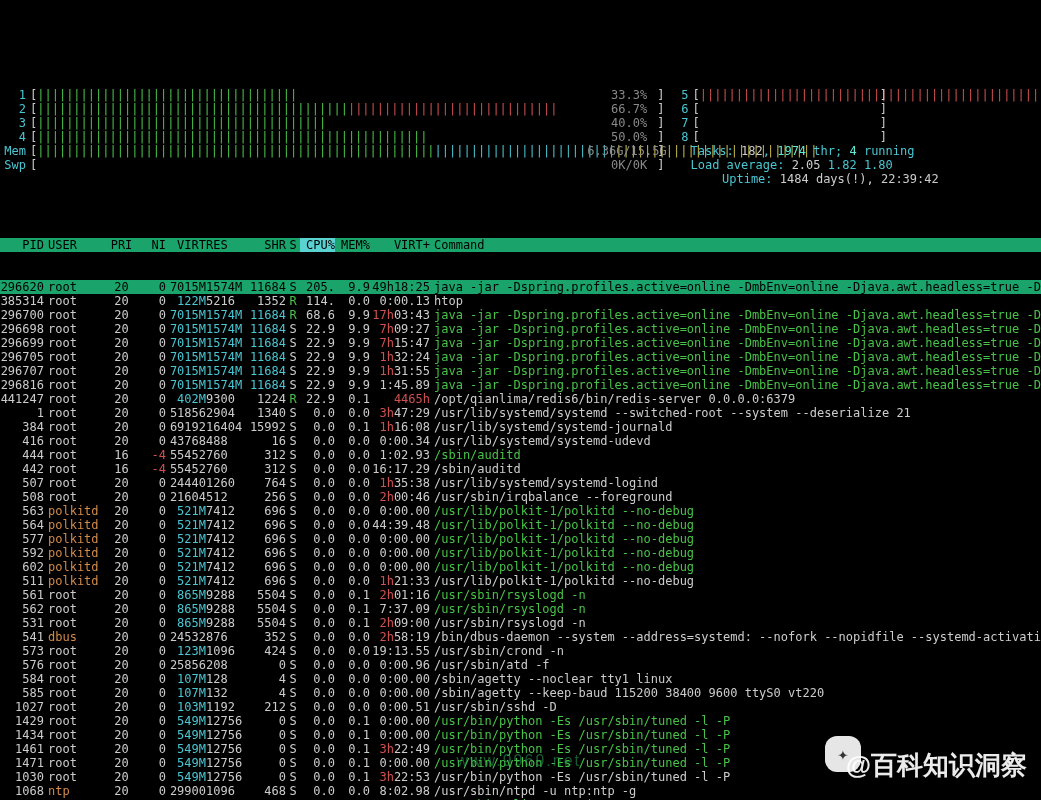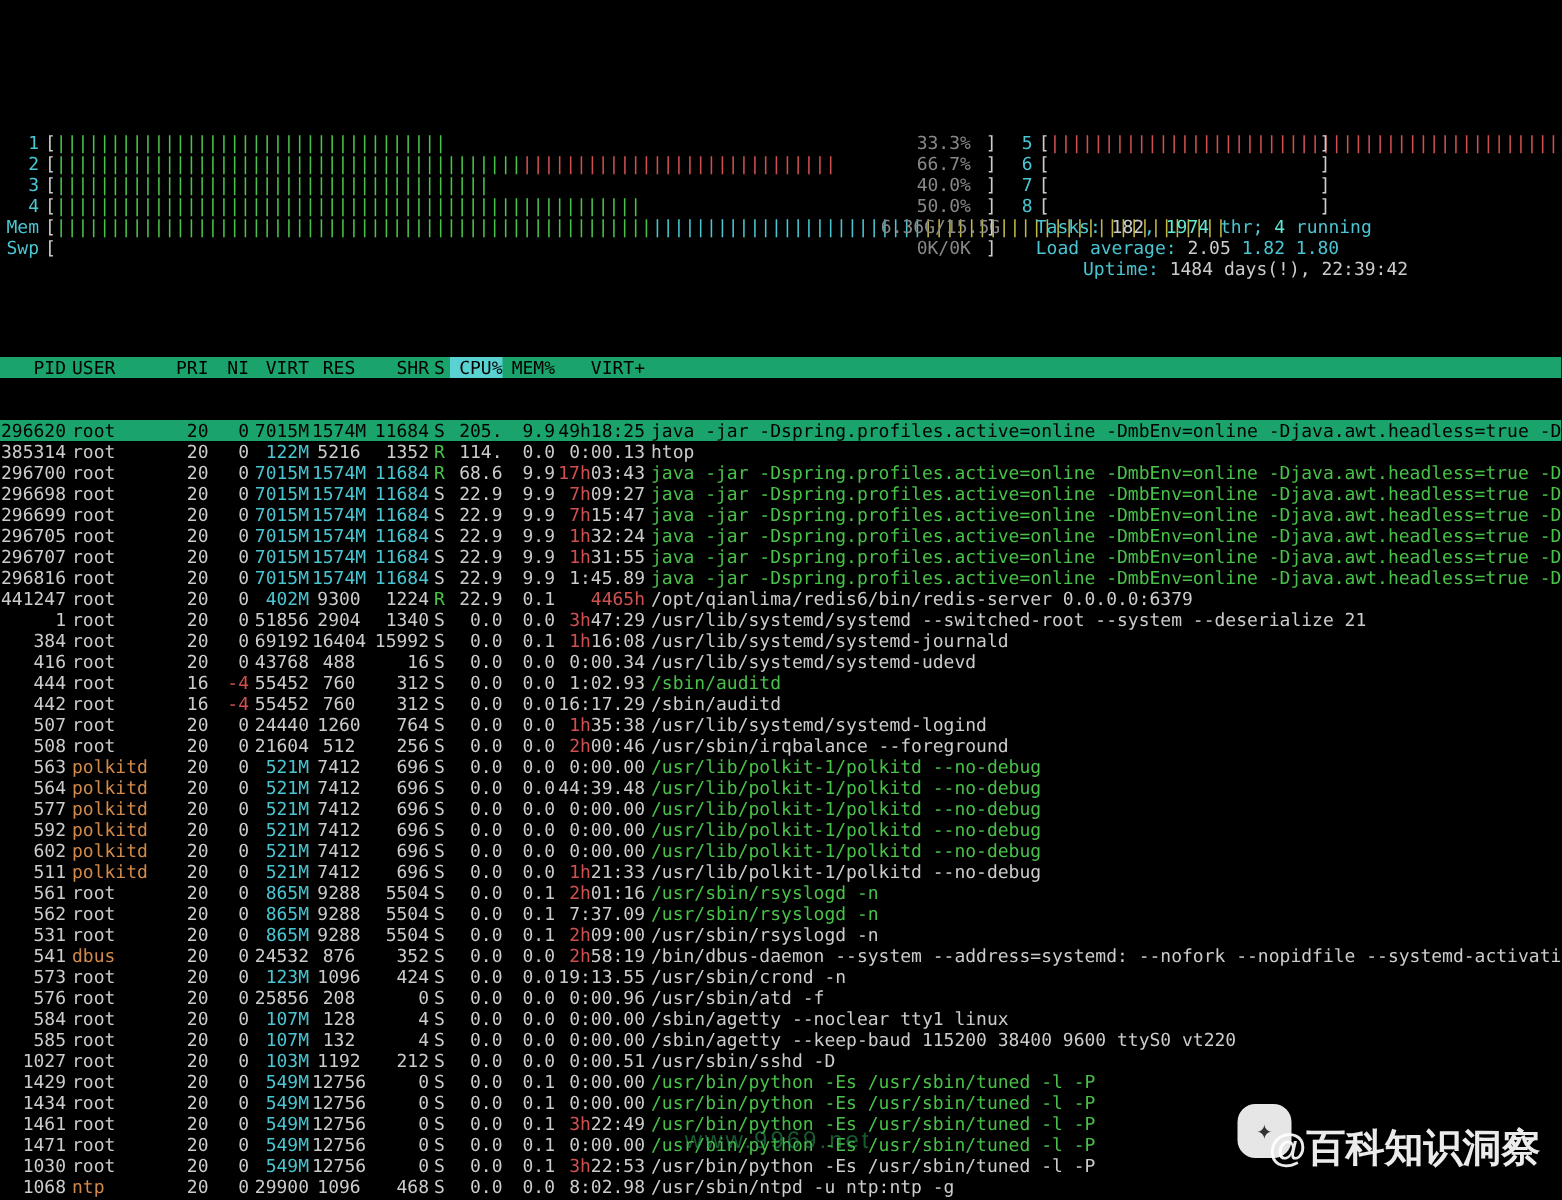--- a/index.html
+++ b/index.html
@@ -38,24 +38,24 @@
   .colhdr .sort { background: #5ad2d2; }
   
   .plist { }
   .prow { display: flex; }
   .prow > span { display: inline-block; }
   .sel { background: #1aa36a; color: #000; }
   .sel .cyan, .sel .green, .sel .red, .sel .orange, .sel .white, .sel .dim,
   .sel .magenta { color: #000 !important; }
   .c-pid  { width: 44px; text-align: right; }
   .c-user { width: 60px; text-align: left; padding-left: 4px; }
-  .c-pri  { width: 35px; text-align: right; }
+  .c-pri  { width: 35px; text-align: center; }
   .c-ni   { width: 27px; text-align: right; }
   .c-virt { width: 40px; text-align: right; }
-  .c-res  { width: 40px; text-align: center; }
+  .c-res  { width: 40px; text-align: left; }
   .c-shr  { width: 40px; text-align: right; }
   .c-s    { width: 14px; text-align: center; }
   .c-cpu  { width: 35px; text-align: right; }
   .c-mem  { width: 35px; text-align: right; }
   .c-time { width: 64px; text-align: right; padding-right: 4px;}
   .c-cmd  { flex: 1; text-align: left; overflow: hidden; }
   .watermark-logo {
     position: absolute; right: 180px; bottom: 28px;
     width: 36px; height: 36px; border-radius: 12px;
     background: rgba(255,255,255,0.9);
@@ -88,20 +88,21 @@
   <span class="c-user">USER</span>
   <span class="c-pri">PRI</span>
   <span class="c-ni">NI</span>
   <span class="c-virt">VIRT</span>
   <span class="c-res">RES</span>
   <span class="c-shr">SHR</span>
   <span class="c-s">S</span>
   <span class="c-cpu sort">CPU%</span>
   <span class="c-mem">MEM%</span>
   <span class="c-time">VIRT+</span>
+  <span class="c-cmd">Command</span>
 </div>
 
 <div class="plist" id="plist"><div class="prow sel"><span class="c-pid white">296620</span><span class="c-user white">root</span><span class="c-pri white">20</span><span class="c-ni white">0</span><span class="c-virt cyan">7015M</span><span class="c-res cyan">1574M</span><span class="c-shr cyan">11684</span><span class="c-s white">S</span><span class="c-cpu white">205.</span><span class="c-mem white">9.9</span><span class="c-time white">49h18:25</span><span class="c-cmd white">java -jar -Dspring.profiles.active=online -DmbEnv=online -Djava.awt.headless=true -Djava.n</span></div><div class="prow"><span class="c-pid white">385314</span><span class="c-user white">root</span><span class="c-pri white">20</span><span class="c-ni white">0</span><span class="c-virt cyan">122M</span><span class="c-res white">5216</span><span class="c-shr white">1352</span><span class="c-s green">R</span><span class="c-cpu white">114.</span><span class="c-mem white">0.0</span><span class="c-time white">0:00.13</span><span class="c-cmd white">htop</span></div><div class="prow"><span class="c-pid white">296700</span><span class="c-user white">root</span><span class="c-pri white">20</span><span class="c-ni white">0</span><span class="c-virt cyan">7015M</span><span class="c-res cyan">1574M</span><span class="c-shr cyan">11684</span><span class="c-s green">R</span><span class="c-cpu white">68.6</span><span class="c-mem white">9.9</span><span class="c-time white"><span class="red">17h</span>03:43</span><span class="c-cmd green">java -jar -Dspring.profiles.active=online -DmbEnv=online -Djava.awt.headless=true -Djava.n</span></div><div class="prow"><span class="c-pid white">296698</span><span class="c-user white">root</span><span class="c-pri white">20</span><span class="c-ni white">0</span><span class="c-virt cyan">7015M</span><span class="c-res cyan">1574M</span><span class="c-shr cyan">11684</span><span class="c-s white">S</span><span class="c-cpu white">22.9</span><span class="c-mem white">9.9</span><span class="c-time white"><span class="red">7h</span>09:27</span><span class="c-cmd green">java -jar -Dspring.profiles.active=online -DmbEnv=online -Djava.awt.headless=true -Djava.n</span></div><div class="prow"><span class="c-pid white">296699</span><span class="c-user white">root</span><span class="c-pri white">20</span><span class="c-ni white">0</span><span class="c-virt cyan">7015M</span><span class="c-res cyan">1574M</span><span class="c-shr cyan">11684</span><span class="c-s white">S</span><span class="c-cpu white">22.9</span><span class="c-mem white">9.9</span><span class="c-time white"><span class="red">7h</span>15:47</span><span class="c-cmd green">java -jar -Dspring.profiles.active=online -DmbEnv=online -Djava.awt.headless=true -Djava.n</span></div><div class="prow"><span class="c-pid white">296705</span><span class="c-user white">root</span><span class="c-pri white">20</span><span class="c-ni white">0</span><span class="c-virt cyan">7015M</span><span class="c-res cyan">1574M</span><span class="c-shr cyan">11684</span><span class="c-s white">S</span><span class="c-cpu white">22.9</span><span class="c-mem white">9.9</span><span class="c-time white"><span class="red">1h</span>32:24</span><span class="c-cmd green">java -jar -Dspring.profiles.active=online -DmbEnv=online -Djava.awt.headless=true -Djava.n</span></div><div class="prow"><span class="c-pid white">296707</span><span class="c-user white">root</span><span class="c-pri white">20</span><span class="c-ni white">0</span><span class="c-virt cyan">7015M</span><span class="c-res cyan">1574M</span><span class="c-shr cyan">11684</span><span class="c-s white">S</span><span class="c-cpu white">22.9</span><span class="c-mem white">9.9</span><span class="c-time white"><span class="red">1h</span>31:55</span><span class="c-cmd green">java -jar -Dspring.profiles.active=online -DmbEnv=online -Djava.awt.headless=true -Djava.n</span></div><div class="prow"><span class="c-pid white">296816</span><span class="c-user white">root</span><span class="c-pri white">20</span><span class="c-ni white">0</span><span class="c-virt cyan">7015M</span><span class="c-res cyan">1574M</span><span class="c-shr cyan">11684</span><span class="c-s white">S</span><span class="c-cpu white">22.9</span><span class="c-mem white">9.9</span><span class="c-time white">1:45.89</span><span class="c-cmd green">java -jar -Dspring.profiles.active=online -DmbEnv=online -Djava.awt.headless=true -Djava.n</span></div><div class="prow"><span class="c-pid white">441247</span><span class="c-user white">root</span><span class="c-pri white">20</span><span class="c-ni white">0</span><span class="c-virt cyan">402M</span><span class="c-res white">9300</span><span class="c-shr white">1224</span><span class="c-s green">R</span><span class="c-cpu white">22.9</span><span class="c-mem white">0.1</span><span class="c-time white"><span class="red">4465h</span></span><span class="c-cmd white">/opt/qianlima/redis6/bin/redis-server 0.0.0.0:6379</span></div><div class="prow"><span class="c-pid white">1</span><span class="c-user white">root</span><span class="c-pri white">20</span><span class="c-ni white">0</span><span class="c-virt white">51856</span><span class="c-res white">2904</span><span class="c-shr white">1340</span><span class="c-s white">S</span><span class="c-cpu white">0.0</span><span class="c-mem white">0.0</span><span class="c-time white"><span class="red">3h</span>47:29</span><span class="c-cmd white">/usr/lib/systemd/systemd --switched-root --system --deserialize 21</span></div><div class="prow"><span class="c-pid white">384</span><span class="c-user white">root</span><span class="c-pri white">20</span><span class="c-ni white">0</span><span class="c-virt white">69192</span><span class="c-res white">16404</span><span class="c-shr white">15992</span><span class="c-s white">S</span><span class="c-cpu white">0.0</span><span class="c-mem white">0.1</span><span class="c-time white"><span class="red">1h</span>16:08</span><span class="c-cmd white">/usr/lib/systemd/systemd-journald</span></div><div class="prow"><span class="c-pid white">416</span><span class="c-user white">root</span><span class="c-pri white">20</span><span class="c-ni white">0</span><span class="c-virt white">43768</span><span class="c-res white">488</span><span class="c-shr white">16</span><span class="c-s white">S</span><span class="c-cpu white">0.0</span><span class="c-mem white">0.0</span><span class="c-time white">0:00.34</span><span class="c-cmd white">/usr/lib/systemd/systemd-udevd</span></div><div class="prow"><span class="c-pid white">444</span><span class="c-user white">root</span><span class="c-pri white">16</span><span class="c-ni red">-4</span><span class="c-virt white">55452</span><span class="c-res white">760</span><span class="c-shr white">312</span><span class="c-s white">S</span><span class="c-cpu white">0.0</span><span class="c-mem white">0.0</span><span class="c-time white">1:02.93</span><span class="c-cmd green">/sbin/auditd</span></div><div class="prow"><span class="c-pid white">442</span><span class="c-user white">root</span><span class="c-pri white">16</span><span class="c-ni red">-4</span><span class="c-virt white">55452</span><span class="c-res white">760</span><span class="c-shr white">312</span><span class="c-s white">S</span><span class="c-cpu white">0.0</span><span class="c-mem white">0.0</span><span class="c-time white">16:17.29</span><span class="c-cmd white">/sbin/auditd</span></div><div class="prow"><span class="c-pid white">507</span><span class="c-user white">root</span><span class="c-pri white">20</span><span class="c-ni white">0</span><span class="c-virt white">24440</span><span class="c-res white">1260</span><span class="c-shr white">764</span><span class="c-s white">S</span><span class="c-cpu white">0.0</span><span class="c-mem white">0.0</span><span class="c-time white"><span class="red">1h</span>35:38</span><span class="c-cmd white">/usr/lib/systemd/systemd-logind</span></div><div class="prow"><span class="c-pid white">508</span><span class="c-user white">root</span><span class="c-pri white">20</span><span class="c-ni white">0</span><span class="c-virt white">21604</span><span class="c-res white">512</span><span class="c-shr white">256</span><span class="c-s white">S</span><span class="c-cpu white">0.0</span><span class="c-mem white">0.0</span><span class="c-time white"><span class="red">2h</span>00:46</span><span class="c-cmd white">/usr/sbin/irqbalance --foreground</span></div><div class="prow"><span class="c-pid white">563</span><span class="c-user orange">polkitd</span><span class="c-pri white">20</span><span class="c-ni white">0</span><span class="c-virt cyan">521M</span><span class="c-res white">7412</span><span class="c-shr white">696</span><span class="c-s white">S</span><span class="c-cpu white">0.0</span><span class="c-mem white">0.0</span><span class="c-time white">0:00.00</span><span class="c-cmd green">/usr/lib/polkit-1/polkitd --no-debug</span></div><div class="prow"><span class="c-pid white">564</span><span class="c-user orange">polkitd</span><span class="c-pri white">20</span><span class="c-ni white">0</span><span class="c-virt cyan">521M</span><span class="c-res white">7412</span><span class="c-shr white">696</span><span class="c-s white">S</span><span class="c-cpu white">0.0</span><span class="c-mem white">0.0</span><span class="c-time white">44:39.48</span><span class="c-cmd green">/usr/lib/polkit-1/polkitd --no-debug</span></div><div class="prow"><span class="c-pid white">577</span><span class="c-user orange">polkitd</span><span class="c-pri white">20</span><span class="c-ni white">0</span><span class="c-virt cyan">521M</span><span class="c-res white">7412</span><span class="c-shr white">696</span><span class="c-s white">S</span><span class="c-cpu white">0.0</span><span class="c-mem white">0.0</span><span class="c-time white">0:00.00</span><span class="c-cmd green">/usr/lib/polkit-1/polkitd --no-debug</span></div><div class="prow"><span class="c-pid white">592</span><span class="c-user orange">polkitd</span><span class="c-pri white">20</span><span class="c-ni white">0</span><span class="c-virt cyan">521M</span><span class="c-res white">7412</span><span class="c-shr white">696</span><span class="c-s white">S</span><span class="c-cpu white">0.0</span><span class="c-mem white">0.0</span><span class="c-time white">0:00.00</span><span class="c-cmd green">/usr/lib/polkit-1/polkitd --no-debug</span></div><div class="prow"><span class="c-pid white">602</span><span class="c-user orange">polkitd</span><span class="c-pri white">20</span><span class="c-ni white">0</span><span class="c-virt cyan">521M</span><span class="c-res white">7412</span><span class="c-shr white">696</span><span class="c-s white">S</span><span class="c-cpu white">0.0</span><span class="c-mem white">0.0</span><span class="c-time white">0:00.00</span><span class="c-cmd green">/usr/lib/polkit-1/polkitd --no-debug</span></div><div class="prow"><span class="c-pid white">511</span><span class="c-user orange">polkitd</span><span class="c-pri white">20</span><span class="c-ni white">0</span><span class="c-virt cyan">521M</span><span class="c-res white">7412</span><span class="c-shr white">696</span><span class="c-s white">S</span><span class="c-cpu white">0.0</span><span class="c-mem white">0.0</span><span class="c-time white"><span class="red">1h</span>21:33</span><span class="c-cmd white">/usr/lib/polkit-1/polkitd --no-debug</span></div><div class="prow"><span class="c-pid white">561</span><span class="c-user white">root</span><span class="c-pri white">20</span><span class="c-ni white">0</span><span class="c-virt cyan">865M</span><span class="c-res white">9288</span><span class="c-shr white">5504</span><span class="c-s white">S</span><span class="c-cpu white">0.0</span><span class="c-mem white">0.1</span><span class="c-time white"><span class="red">2h</span>01:16</span><span class="c-cmd green">/usr/sbin/rsyslogd -n</span></div><div class="prow"><span class="c-pid white">562</span><span class="c-user white">root</span><span class="c-pri white">20</span><span class="c-ni white">0</span><span class="c-virt cyan">865M</span><span class="c-res white">9288</span><span class="c-shr white">5504</span><span class="c-s white">S</span><span class="c-cpu white">0.0</span><span class="c-mem white">0.1</span><span class="c-time white">7:37.09</span><span class="c-cmd green">/usr/sbin/rsyslogd -n</span></div><div class="prow"><span class="c-pid white">531</span><span class="c-user white">root</span><span class="c-pri white">20</span><span class="c-ni white">0</span><span class="c-virt cyan">865M</span><span class="c-res white">9288</span><span class="c-shr white">5504</span><span class="c-s white">S</span><span class="c-cpu white">0.0</span><span class="c-mem white">0.1</span><span class="c-time white"><span class="red">2h</span>09:00</span><span class="c-cmd white">/usr/sbin/rsyslogd -n</span></div><div class="prow"><span class="c-pid white">541</span><span class="c-user orange">dbus</span><span class="c-pri white">20</span><span class="c-ni white">0</span><span class="c-virt white">24532</span><span class="c-res white">876</span><span class="c-shr white">352</span><span class="c-s white">S</span><span class="c-cpu white">0.0</span><span class="c-mem white">0.0</span><span class="c-time white"><span class="red">2h</span>58:19</span><span class="c-cmd white">/bin/dbus-daemon --system --address=systemd: --nofork --nopidfile --systemd-activation</span></div><div class="prow"><span class="c-pid white">573</span><span class="c-user white">root</span><span class="c-pri white">20</span><span class="c-ni white">0</span><span class="c-virt cyan">123M</span><span class="c-res white">1096</span><span class="c-shr white">424</span><span class="c-s white">S</span><span class="c-cpu white">0.0</span><span class="c-mem white">0.0</span><span class="c-time white">19:13.55</span><span class="c-cmd white">/usr/sbin/crond -n</span></div><div class="prow"><span class="c-pid white">576</span><span class="c-user white">root</span><span class="c-pri white">20</span><span class="c-ni white">0</span><span class="c-virt white">25856</span><span class="c-res white">208</span><span class="c-shr white">0</span><span class="c-s white">S</span><span class="c-cpu white">0.0</span><span class="c-mem white">0.0</span><span class="c-time white">0:00.96</span><span class="c-cmd white">/usr/sbin/atd -f</span></div><div class="prow"><span class="c-pid white">584</span><span class="c-user white">root</span><span class="c-pri white">20</span><span class="c-ni white">0</span><span class="c-virt cyan">107M</span><span class="c-res white">128</span><span class="c-shr white">4</span><span class="c-s white">S</span><span class="c-cpu white">0.0</span><span class="c-mem white">0.0</span><span class="c-time white">0:00.00</span><span class="c-cmd white">/sbin/agetty --noclear tty1 linux</span></div><div class="prow"><span class="c-pid white">585</span><span class="c-user white">root</span><span class="c-pri white">20</span><span class="c-ni white">0</span><span class="c-virt cyan">107M</span><span class="c-res white">132</span><span class="c-shr white">4</span><span class="c-s white">S</span><span class="c-cpu white">0.0</span><span class="c-mem white">0.0</span><span class="c-time white">0:00.00</span><span class="c-cmd white">/sbin/agetty --keep-baud 115200 38400 9600 ttyS0 vt220</span></div><div class="prow"><span class="c-pid white">1027</span><span class="c-user white">root</span><span class="c-pri white">20</span><span class="c-ni white">0</span><span class="c-virt cyan">103M</span><span class="c-res white">1192</span><span class="c-shr white">212</span><span class="c-s white">S</span><span class="c-cpu white">0.0</span><span class="c-mem white">0.0</span><span class="c-time white">0:00.51</span><span class="c-cmd white">/usr/sbin/sshd -D</span></div><div class="prow"><span class="c-pid white">1429</span><span class="c-user white">root</span><span class="c-pri white">20</span><span class="c-ni white">0</span><span class="c-virt cyan">549M</span><span class="c-res white">12756</span><span class="c-shr white">0</span><span class="c-s white">S</span><span class="c-cpu white">0.0</span><span class="c-mem white">0.1</span><span class="c-time white">0:00.00</span><span class="c-cmd green">/usr/bin/python -Es /usr/sbin/tuned -l -P</span></div><div class="prow"><span class="c-pid white">1434</span><span class="c-user white">root</span><span class="c-pri white">20</span><span class="c-ni white">0</span><span class="c-virt cyan">549M</span><span class="c-res white">12756</span><span class="c-shr white">0</span><span class="c-s white">S</span><span class="c-cpu white">0.0</span><span class="c-mem white">0.1</span><span class="c-time white">0:00.00</span><span class="c-cmd green">/usr/bin/python -Es /usr/sbin/tuned -l -P</span></div><div class="prow"><span class="c-pid white">1461</span><span class="c-user white">root</span><span class="c-pri white">20</span><span class="c-ni white">0</span><span class="c-virt cyan">549M</span><span class="c-res white">12756</span><span class="c-shr white">0</span><span class="c-s white">S</span><span class="c-cpu white">0.0</span><span class="c-mem white">0.1</span><span class="c-time white"><span class="red">3h</span>22:49</span><span class="c-cmd green">/usr/bin/python -Es /usr/sbin/tuned -l -P</span></div><div class="prow"><span class="c-pid white">1471</span><span class="c-user white">root</span><span class="c-pri white">20</span><span class="c-ni white">0</span><span class="c-virt cyan">549M</span><span class="c-res white">12756</span><span class="c-shr white">0</span><span class="c-s white">S</span><span class="c-cpu white">0.0</span><span class="c-mem white">0.1</span><span class="c-time white">0:00.00</span><span class="c-cmd green">/usr/bin/python -Es /usr/sbin/tuned -l -P</span></div><div class="prow"><span class="c-pid white">1030</span><span class="c-user white">root</span><span class="c-pri white">20</span><span class="c-ni white">0</span><span class="c-virt cyan">549M</span><span class="c-res white">12756</span><span class="c-shr white">0</span><span class="c-s white">S</span><span class="c-cpu white">0.0</span><span class="c-mem white">0.1</span><span class="c-time white"><span class="red">3h</span>22:53</span><span class="c-cmd white">/usr/bin/python -Es /usr/sbin/tuned -l -P</span></div><div class="prow"><span class="c-pid white">1068</span><span class="c-user orange">ntp</span><span class="c-pri white">20</span><span class="c-ni white">0</span><span class="c-virt white">29900</span><span class="c-res white">1096</span><span class="c-shr white">468</span><span class="c-s white">S</span><span class="c-cpu white">0.0</span><span class="c-mem white">0.0</span><span class="c-time white">8:02.98</span><span class="c-cmd white">/usr/sbin/ntpd -u ntp:ntp -g</span></div><div class="prow"><span class="c-pid white">4641</span><span class="c-user white">root</span><span class="c-pri white">20</span><span class="c-ni white">0</span><span class="c-virt white">32424</span><span class="c-res white">3172</span><span class="c-shr white">760</span><span class="c-s white">S</span><span class="c-cpu white">0.0</span><span class="c-mem white">0.0</span><span class="c-time white">0:00.99</span><span class="c-cmd green">/usr/sbin/aliyun-service</span></div></div>
 
 <div class="watermark-url">www.9969.net</div>
 <div class="watermark-logo">✦</div>
 <div class="watermark-text">@百科知识洞察</div>
 
 
 

